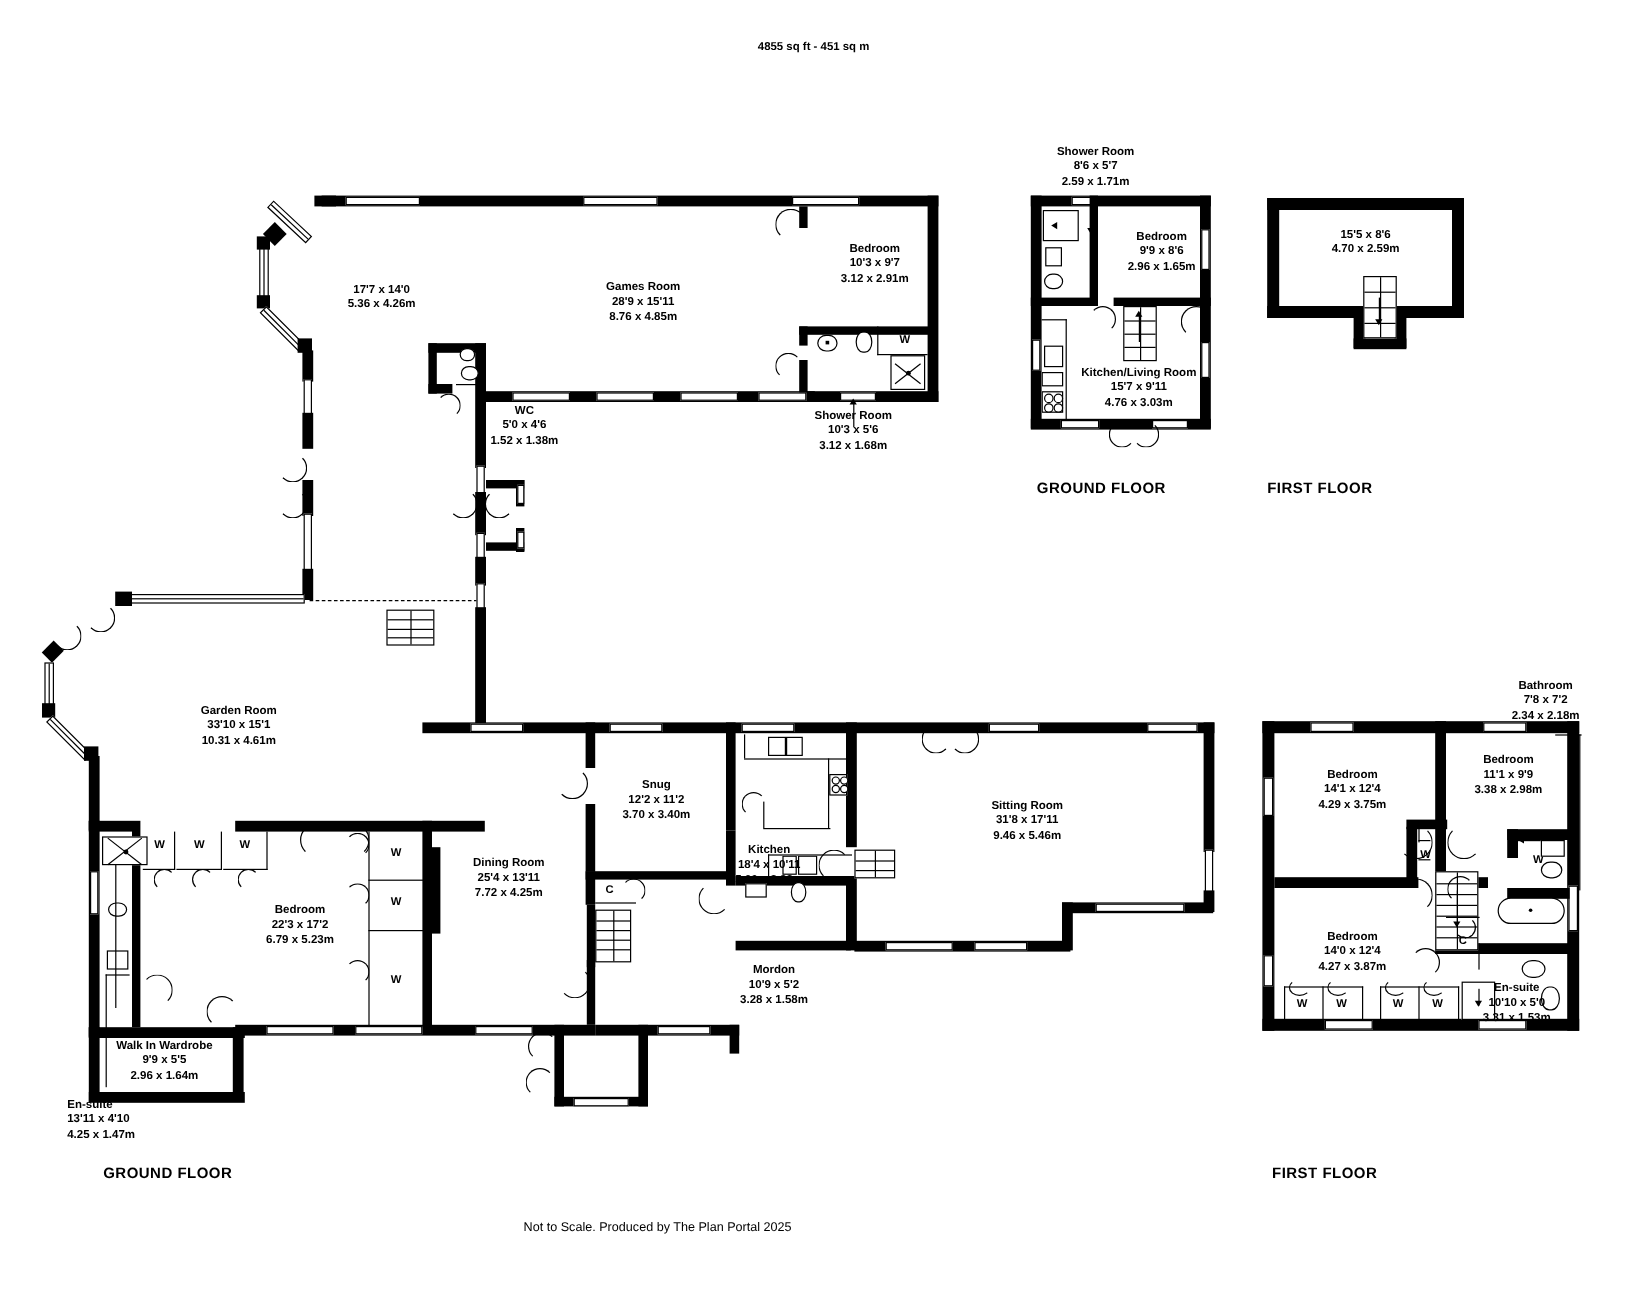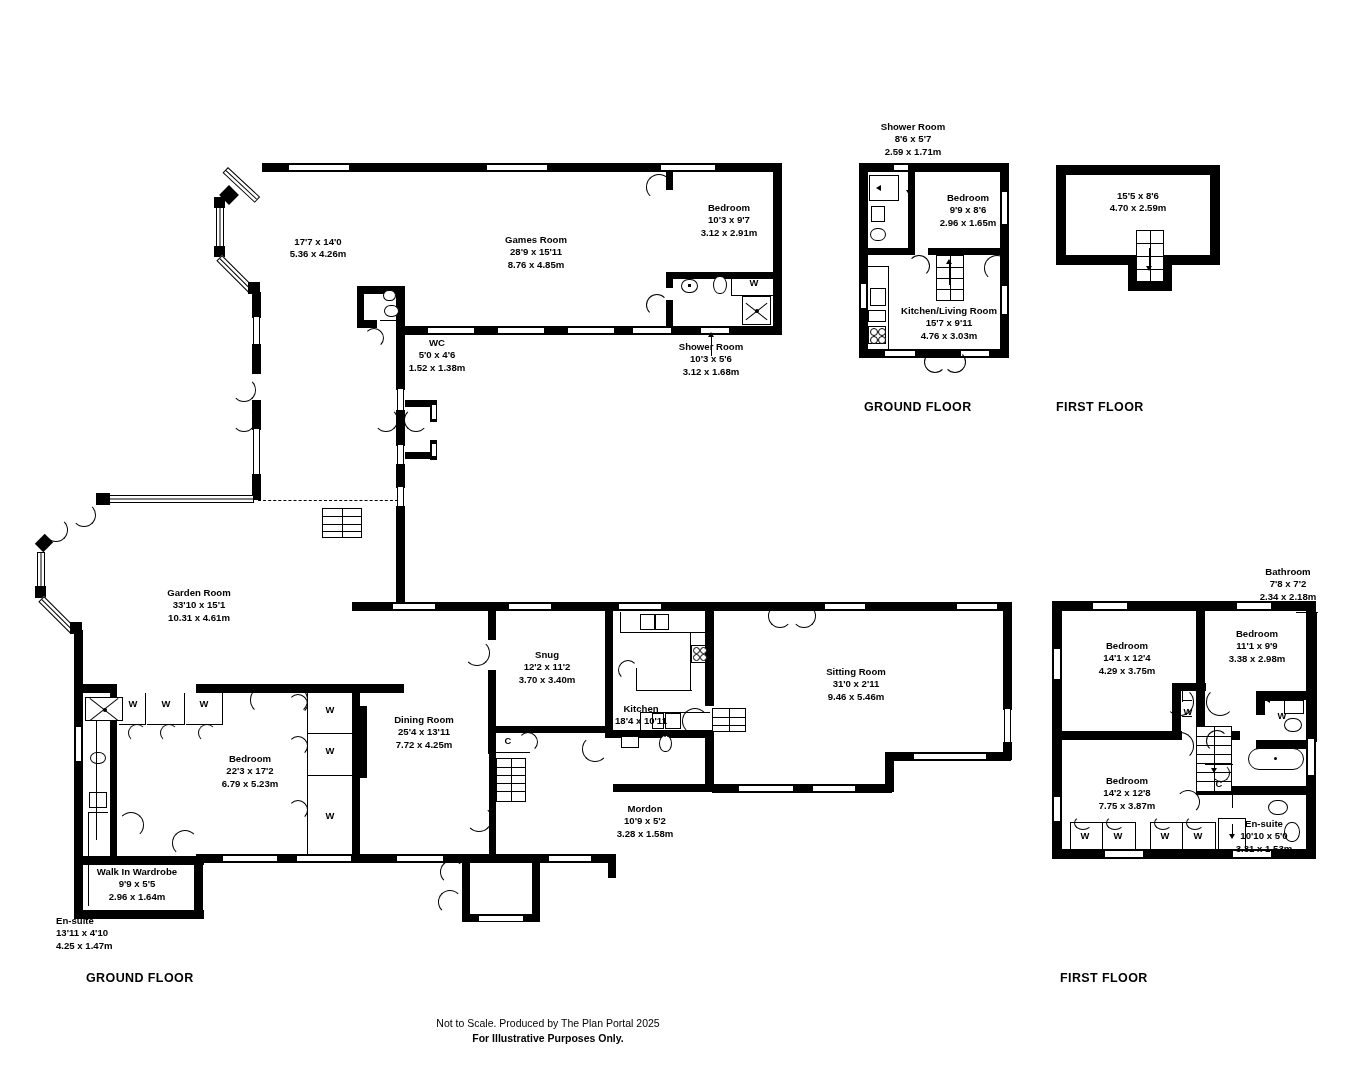--- a/index.html
+++ b/index.html
@@ -167,20 +167,21 @@
   .leader { position: absolute; border-left: 1px solid #000; }
   .leader-h { position: absolute; border-top: 1px solid #000; }
   .hobcircle { position:absolute; border:1px solid #000; border-radius:50%; background:#fff;}
 </style>
 </head>
 <body>
 
 <div id="stage">
 
   <div class="title-block">
+    <div class="plan-sub2">4855 sq ft - 451 sq m</div>
   </div>
 
   <div>
 
     <div class="wall" style="left:268px; top:163px; width:514px; height:9px;"></div>
     <div class="win" style="left:288px; top:164px; width:62px; height:7px;"></div>
     <div class="win" style="left:486px; top:164px; width:62px; height:7px;"></div>
     <div class="win" style="left:660px; top:164px; width:56px; height:7px;"></div>
 
     <div class="wall" style="left:773px; top:163px; width:9px; height:172px;"></div>
@@ -485,21 +486,21 @@
       <div class="d1">18'4 x 10'11</div>
       <div class="d2">5.60 x 3.33m</div>
     </div>
     <div class="rlabel" style="left:645px; top:803px;">
       <div class="nm">Mordon</div>
       <div class="d1">10'9 x 5'2</div>
       <div class="d2">3.28 x 1.58m</div>
     </div>
     <div class="rlabel" style="left:856px; top:666px;">
       <div class="nm">Sitting Room</div>
-      <div class="d1">31'0 x 2'11</div>
+      <div class="d1">31'8 x 17'11</div>
       <div class="d2">9.46 x 5.46m</div>
     </div>
 
     <div class="floor-label" style="left:86px; top:971px;">GROUND FLOOR</div>
   </div>
 
   <div>
     <div class="wall" style="left:859px; top:163px; width:150px; height:9px;"></div>
     <div class="win" style="left:893px; top:164px; width:20px; height:7px;"></div>
     <div class="wall" style="left:859px; top:163px; width:9px; height:194px;"></div>
@@ -686,35 +687,34 @@
       <div class="d1">14'1 x 12'4</div>
       <div class="d2">4.29 x 3.75m</div>
     </div>
     <div class="rlabel" style="left:1257px; top:628px;">
       <div class="nm">Bedroom</div>
       <div class="d1">11'1 x 9'9</div>
       <div class="d2">3.38 x 2.98m</div>
     </div>
     <div class="rlabel" style="left:1127px; top:775px;">
       <div class="nm">Bedroom</div>
-      <div class="d1">14'2 x 12'8</div>
-      <div class="d2">7.75 x 3.87m</div>
+      <div class="d1">14'0 x 12'4</div>
+      <div class="d2">4.27 x 3.87m</div>
     </div>
     <div class="rlabel" style="left:1288px; top:566px;">
       <div class="nm">Bathroom</div>
       <div class="d1">7'8 x 7'2</div>
       <div class="d2">2.34 x 2.18m</div>
     </div>
     <div class="rlabel" style="left:1264px; top:818px;">
       <div class="nm">En-suite</div>
       <div class="d1">10'10 x 5'0</div>
       <div class="d2">3.31 x 1.53m</div>
     </div>
 
     <div class="floor-label" style="left:1060px; top:971px;">FIRST FLOOR</div>
   </div>
 
   <div class="footer-block">
     <div class="footer-l1">Not to Scale. Produced by The Plan Portal 2025</div>
-    <div class="footer-l2">For Illustrative Purposes Only.</div>
   </div>
 
 </div>
 
 </body></html>

